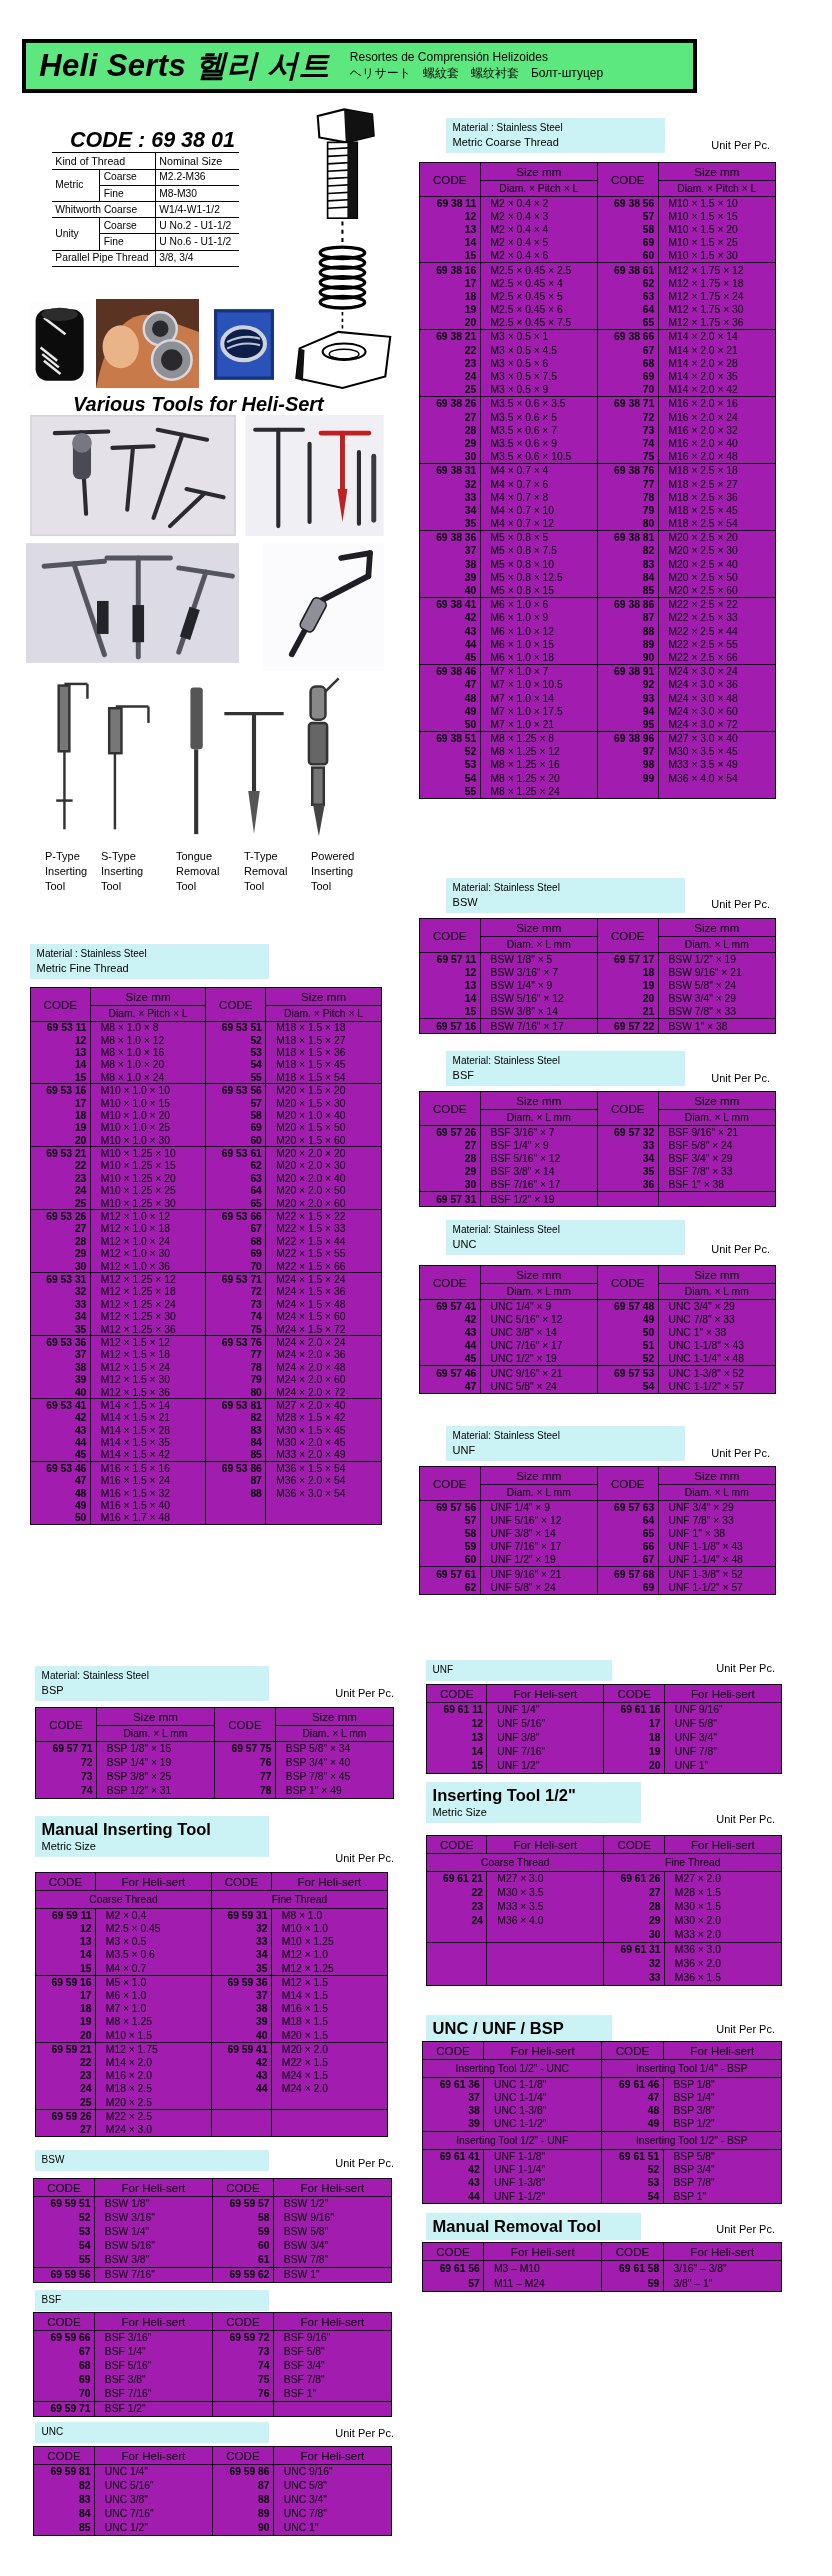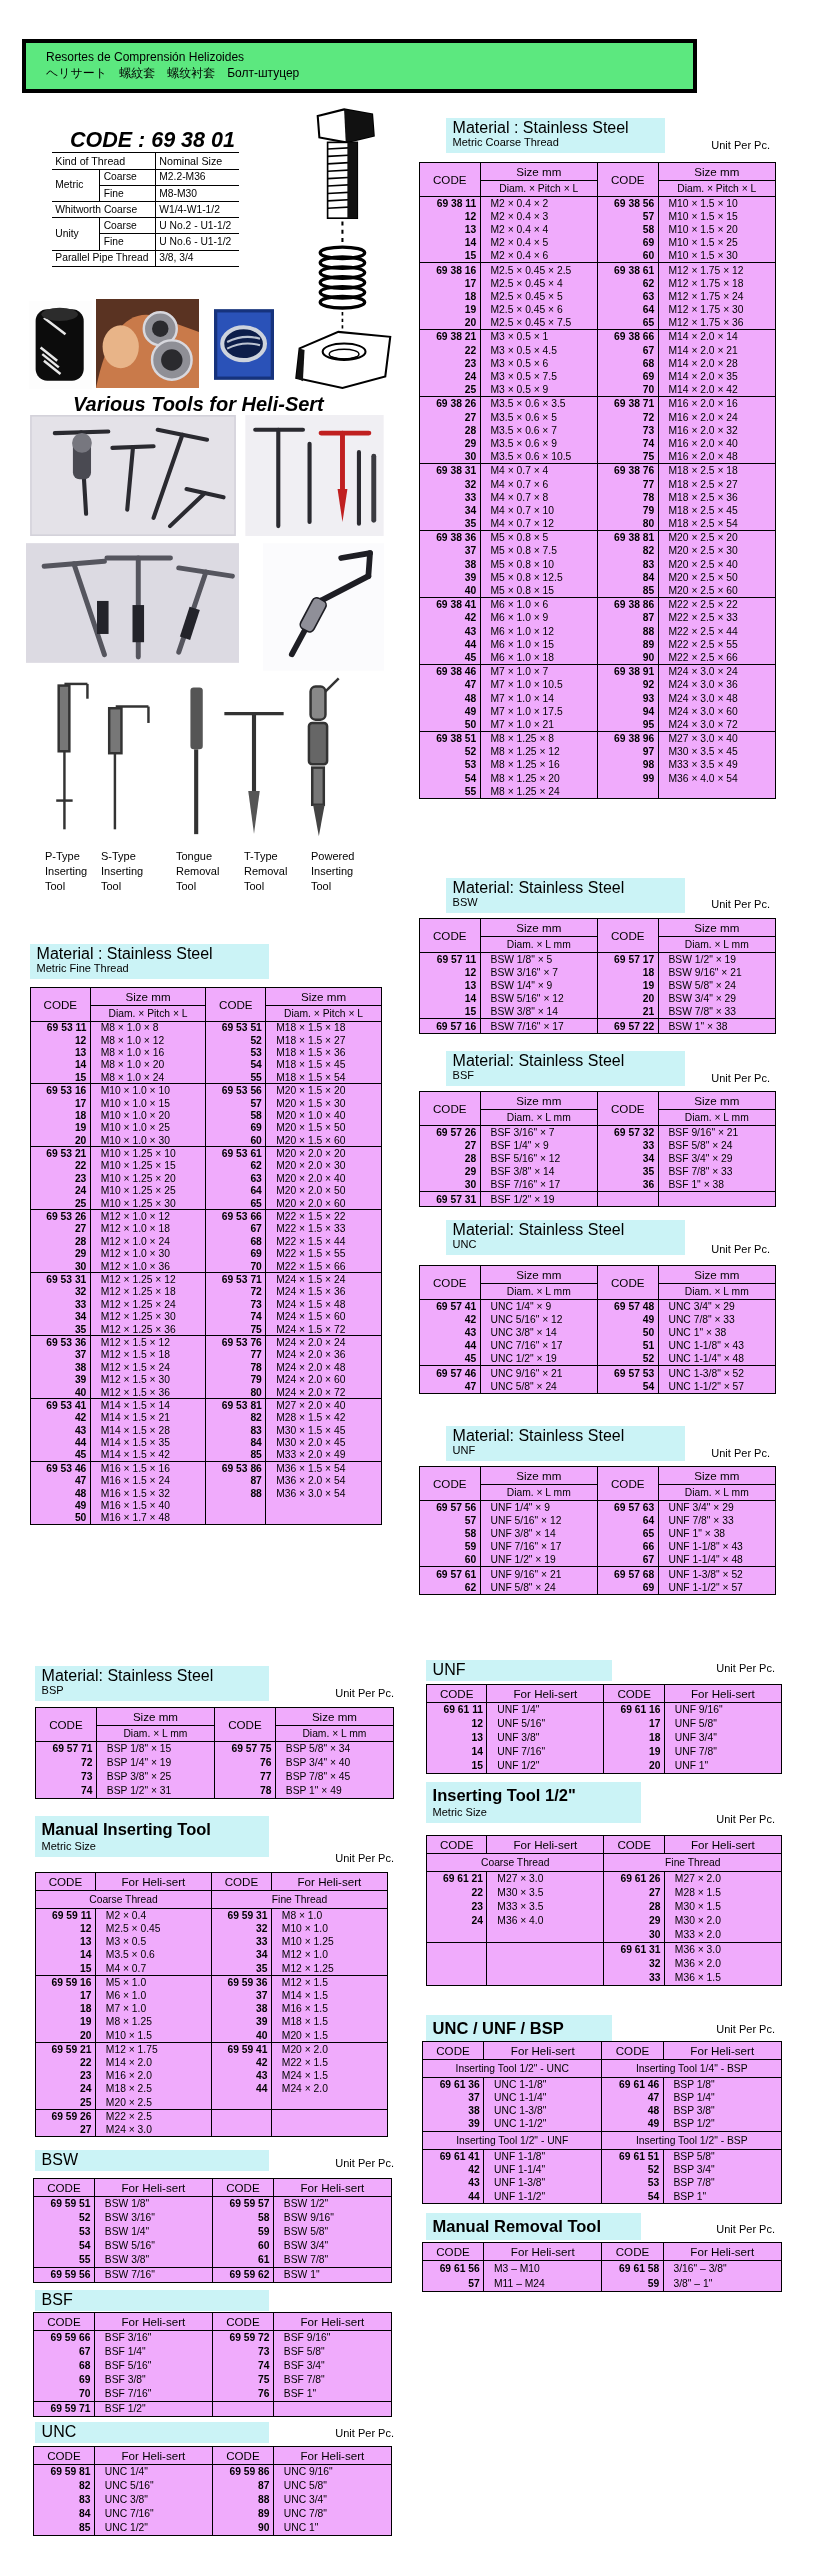--- a/index.html
+++ b/index.html
@@ -16,30 +16,30 @@
   .code-heading{position:absolute;left:70px;top:128px;font-size:21.5px;font-weight:bold;font-style:italic;}
 
   
   .info{position:absolute;left:52px;top:152px;width:187px;border-collapse:collapse;font-size:10.3px;}
   .info td{padding:1.7px 3.3px;line-height:1.15;border-top:1.2px solid #000;border-bottom:1.2px solid #000;}
   .info .vl{border-left:1.2px solid #000;}
   .info .hdr{font-size:10.7px;}
 
   
   .band{position:absolute;background:#cbf3f6;padding:3.3px 6.6px 4.1px 6.6px;box-sizing:border-box;}
-  .band .l1{font-size:16px;line-height:14px;}
+  .band .l1{font-size:10px;line-height:14px;}
   .band .l2{font-size:11px;line-height:14px;}
   .band .t1{font-size:16.5px;font-weight:bold;line-height:20px;}
   .unit{position:absolute;font-size:11px;text-align:right;width:91px;}
 
   .big-head{position:absolute;font-weight:bold;font-style:italic;font-size:20px;}
 
   
   table.cat{position:absolute;border-collapse:collapse;table-layout:fixed;font-size:10.3px;
-            border:1.5px solid #000;background:#f0abfc;}
+            border:1.5px solid #000;background:#a21caf;}
   .cat th,.cat td{padding:0 3.3px;overflow:hidden;white-space:nowrap;}
   .cat thead th{font-size:11.6px;font-weight:normal;text-align:center;height:16.5px;}
   .cat thead{border-bottom:1.5px solid #000;}
   .cat th.sub-h{border-top:1.2px solid #000;font-size:10.3px;height:15px;}
   .cat tbody{border-top:1.2px solid #000;}
   .cat td.code{text-align:right;font-weight:bold;}
   .cat td.size{text-align:left;padding-left:10px;}
   .cat .bl{border-left:1.2px solid #000;}
   .cat tr.sec-label td{text-align:center;border-bottom:1.2px solid #000;font-weight:normal;height:17.3px;}
   .rh15 td{height:12.4px;}
@@ -50,20 +50,21 @@
   
   .ph{position:absolute;}
   .tool-label{position:absolute;font-size:11px;line-height:15px;}
 </style>
 </head>
 <body>
 
 <div class="page">
 
   <div class="banner">
+    <div class="banner-title">Heli Serts 헬리 서트</div>
     <div class="banner-sub">
       <div>Resortes de Comprensión Helizoides</div>
       <div>ヘリサート　螺紋套　螺纹衬套　Болт-штуцер</div>
     </div>
   </div>
 
   <div class="code-heading">CODE : 69 38 01</div>
 
   <table class="info">
     <tbody>

